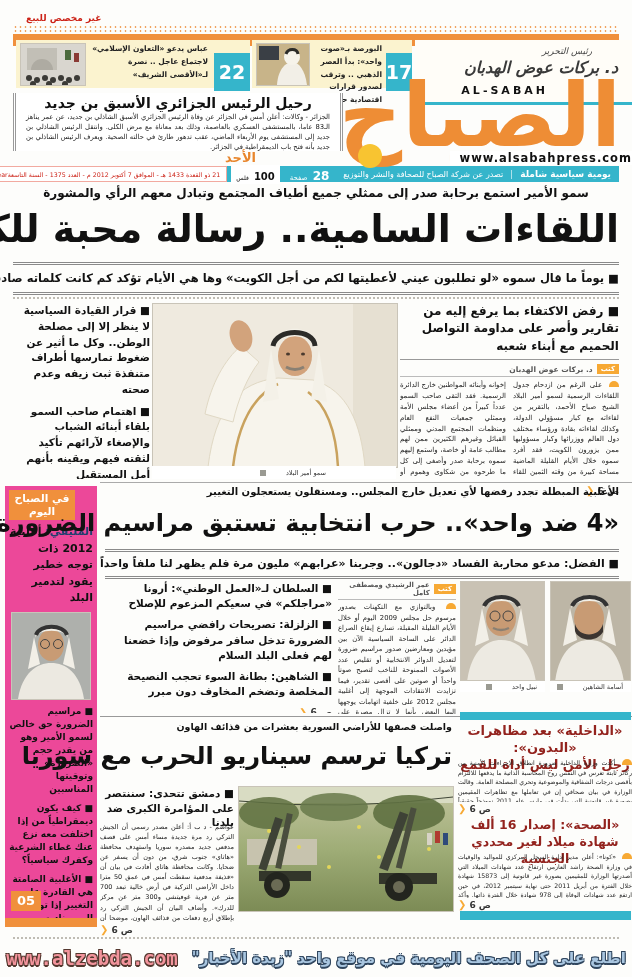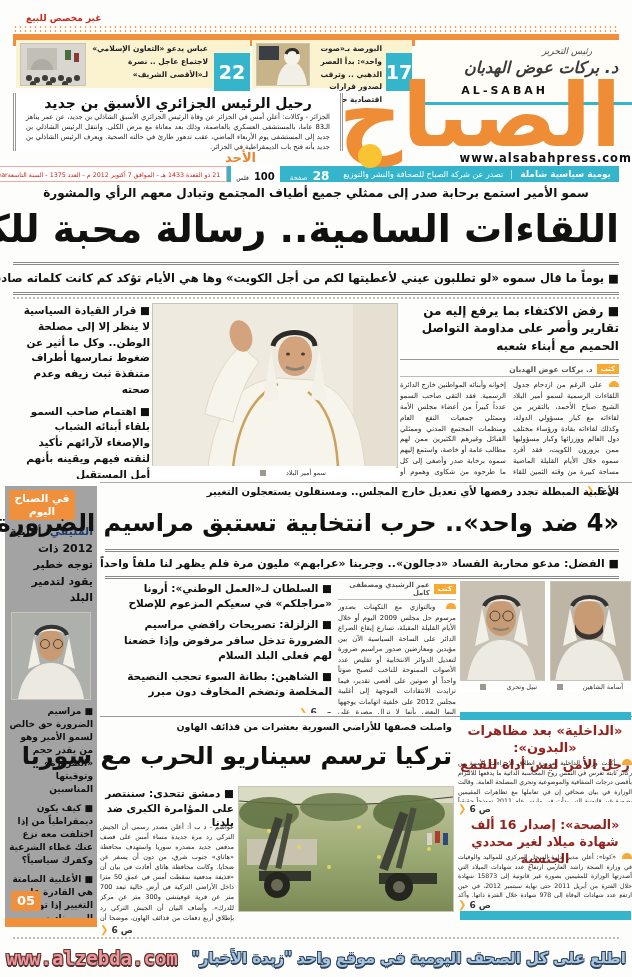--- a/index.html
+++ b/index.html
@@ -29,21 +29,21 @@
   .byline .tag{background:#F7A934;color:#fff;font-size:7px;font-weight:bold;padding:1px 4px;}
   .byline .nm{font-size:7.5px;font-weight:bold;color:#555;}
   .body-sm{font-size:7px;line-height:1.55;color:#1c1c1c;}
   .sun{display:inline-block;width:10px;height:6px;background:#F7A934;border-radius:10px 10px 0 0;margin-left:3px;}
   .pref{display:flex;align-items:center;gap:3px;font-size:9px;font-weight:bold;color:#333;}
   .pref .ar{color:#F7A934;font-size:10px;}
   .bullets p{margin:0 0 6px 0;}
   .headline1{font-size:38px;letter-spacing:-1px;line-height:58px;}
   .headline2{font-size:24px;letter-spacing:-0.5px;line-height:48px;}
   .headline3{font-size:24px;letter-spacing:-0.5px;line-height:46px;}
-  .sb{background:#a3a3a3;}
+  .sb{background:#ec4899;}
   .sb .bullets{font-size:9px;line-height:1.45;font-weight:bold;}
   .mh-ar{color:#EE8D35;font-weight:bold;font-size:88px;line-height:100px;}
   .outline-blue{color:#A9C6E0;text-shadow:-1px -1px 0 #31475F,1px -1px 0 #31475F,-1px 1px 0 #31475F,1px 1px 0 #31475F,0 2px 0 #31475F;}
   .outline-pink{color:#F2949C;text-shadow:-1px -1px 0 #54382F,1px -1px 0 #54382F,-1px 1px 0 #54382F,1px 1px 0 #54382F,0 2px 0 #54382F;}
 </style>
 </head>
 <body>
 
 <div class="page">
 
@@ -245,21 +245,21 @@
         <path d="M24,28 C24,8 61,8 61,28 C61,16 24,16 24,28Z" fill="#F2EFE7"></path>
         <path d="M23,26 L16,64 L30,58 Z" fill="#F2EFE7"></path>
           <path d="M62,26 L69,64 L55,58 Z" fill="#F2EFE7"></path>
         <path d="M25,24 C30,12 55,12 60,24" stroke="#333" stroke-width="4" fill="none"></path>
         <circle cx="36" cy="34" r="5" stroke="#444" fill="none"></circle>
           <circle cx="49" cy="34" r="5" stroke="#444" fill="none"></circle>
         <path d="M34,46 q8,4 16,0" stroke="#8A8073" stroke-width="2.5" fill="none"></path>
       </svg>
     </div>
     <div class="caption" style="height:11px;justify-content:flex-start;padding-right:8px;">
-      <span>نبيل وتحري</span>
+      <span>نبيل واحد</span>
       <span class="cap-mark"></span>
     </div>
   </div>
   <div class="abs" style="left:550px;top:581px;width:81px;">
     <div class="photo-frame" style="width:81px;height:100px;box-sizing:border-box;">
       <svg viewBox="0 0 81 100" width="81" height="100">
         <rect width="81" height="100" fill="#BDB6A6"></rect>
         <path d="M6,100 C10,68 26,58 40,58 C56,58 70,68 75,100 Z" fill="#EDEAE2"></path>
         <ellipse cx="40" cy="36" rx="15" ry="18" fill="#C89B74"></ellipse>
         <path d="M26,42 C30,56 50,56 54,42 L54,50 C48,60 32,60 26,50 Z" fill="#3B3430"></path>

